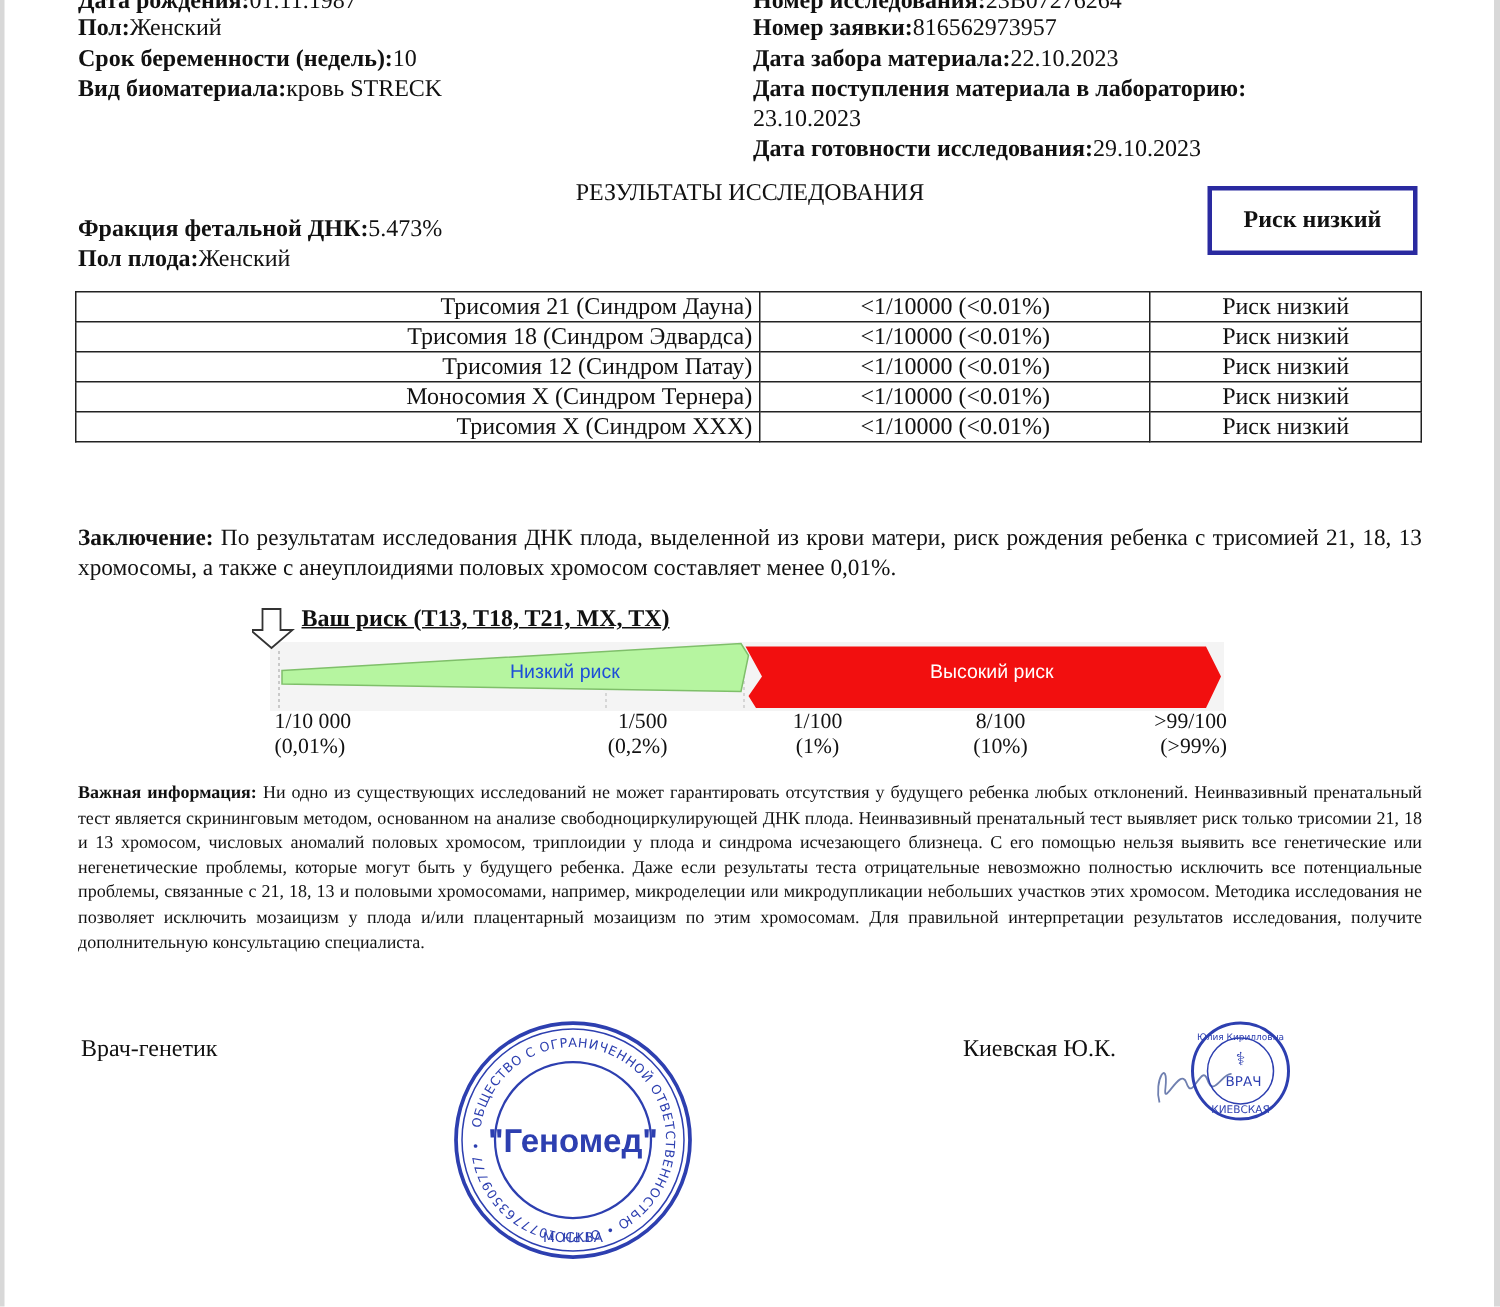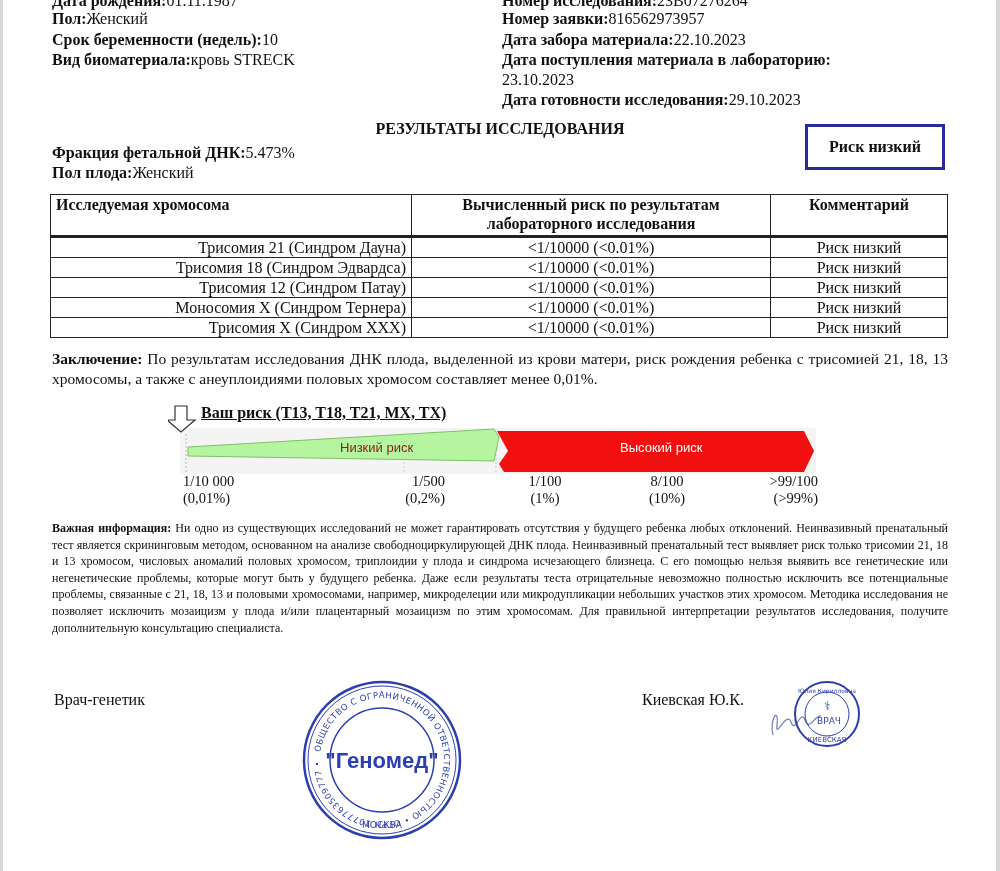--- a/index.html
+++ b/index.html
@@ -5,21 +5,21 @@
   html, body { margin:0; padding:0; }
   body {
     width:1000px; height:871px; overflow:hidden; background:#fff;
     font-family:"Liberation Serif", serif; color:#111; position:relative;
   }
   .edge-left { position:absolute; left:0; top:0; width:3px; height:871px; background:#d8d8d8; }
   .edge-right { position:absolute; right:0; top:0; width:4px; height:871px; background:#d8d8d8; }
   .abs { position:absolute; }
   .meta-line { position:absolute; font-size:16px; line-height:20px; white-space:nowrap; }
   .meta-line b { font-weight:bold; }
-  .results-title { position:absolute; left:0; width:1000px; top:120px; text-align:center; font-weight:bold; font-size:16px; }
+  .results-title { position:absolute; left:0; width:1000px; top:120px; text-align:center; font-weight:normal; font-size:16px; }
   .risk-box {
     position:absolute; left:805px; top:124px; width:140px; height:46px;
     border:3px solid #2a2aa0; box-sizing:border-box;
     display:flex; align-items:center; justify-content:center;
     font-weight:bold; font-size:16px;
   }
   table.res {
     position:absolute; left:50px; top:194px; width:898px;
     border-collapse:collapse; font-size:16px;
   }
@@ -81,25 +81,20 @@
 
 <div class="meta-line" style="left:52px; top:143px;">
   <b>Фракция фетальной ДНК:</b><span>5.473%</span>
 </div>
 <div class="meta-line" style="left:52px; top:163px;">
   <b>Пол плода:</b><span>Женский</span>
 </div>
 
 <table class="res">
   <tbody>
-      <tr class="head">
-    <th class="c1">Исследуемая хромосома</th>
-    <th class="c2">Вычисленный риск по результатам лабораторного исследования</th>
-    <th class="c3">Комментарий</th>
-  </tr>
   <tr>
     <td class="c1">Трисомия 21 (Синдром Дауна)</td>
     <td class="c2">&lt;1/10000 (&lt;0.01%)</td>
     <td class="c3">Риск низкий</td>
   </tr>
   <tr>
     <td class="c1">Трисомия 18 (Синдром Эдвардса)</td>
     <td class="c2">&lt;1/10000 (&lt;0.01%)</td>
     <td class="c3">Риск низкий</td>
   </tr>
@@ -134,21 +129,21 @@
   <line x1="485" y1="30" x2="485" y2="70" stroke="#ccc" stroke-dasharray="2,2"></line>
 
   <g>
     <path d="M7,2 L19,2 L19,16 L27,16 L13,28 L-1,16 L7,16 Z" fill="#fff" stroke="#333" stroke-width="1.2"></path>
   </g>
 
   <polygon points="20,43 326,25 331,33 326,57 20,52" fill="#b6f5a0" stroke="#7fbf6a" stroke-width="1"></polygon>
 
   <polygon points="329,27 636,27 646,47 636,68 336,68 331,60 340,47" fill="#f20f0f"></polygon>
 </svg>
-<div class="abs" style="left:340px; top:440px; font-family:'Liberation Sans', sans-serif; font-size:13px; color:#7f1d1d;">Низкий риск</div>
+<div class="abs" style="left:340px; top:440px; font-family:'Liberation Sans', sans-serif; font-size:13px; color:#1d4ed8;">Низкий риск</div>
 <div class="abs" style="left:620px; top:440px; font-family:'Liberation Sans', sans-serif; font-size:13px; color:#fff;">Высокий риск</div>
 
 <div class="tick" style="left:183px; top:473px; width:64px; text-align:left;">
   <div>1/10 000</div>
   <div>(0,01%)</div>
 </div>
 <div class="tick" style="left:385px; top:473px; width:60px; text-align:right;">
   <div>1/500</div>
   <div>(0,2%)</div>
 </div>

